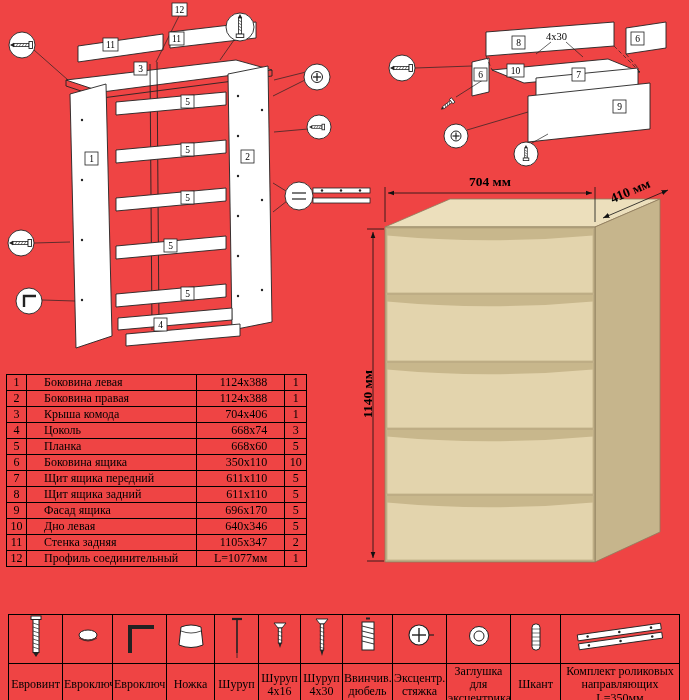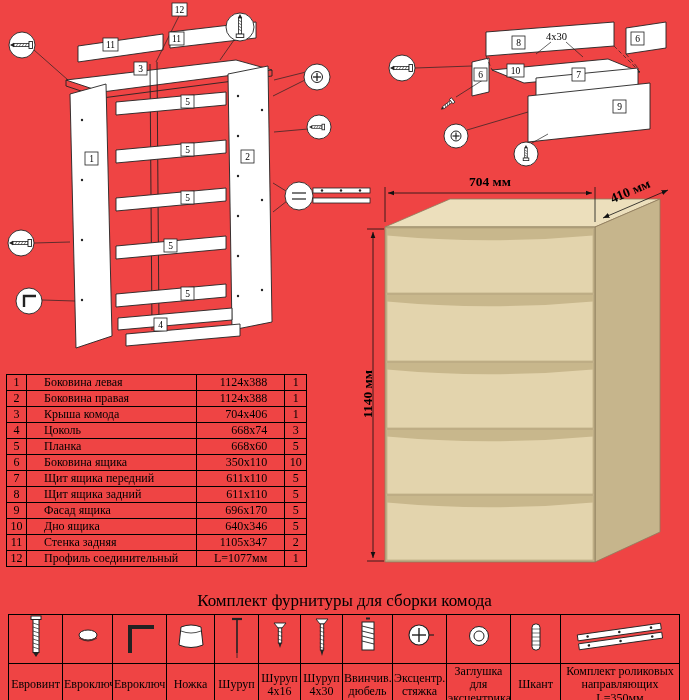--- a/index.html
+++ b/index.html
@@ -345,40 +345,39 @@
           <td class="c-qty">5</td>
         </tr>
       <tr>
           <td class="c-num">9</td>
           <td class="c-name">Фасад ящика</td>
           <td class="c-size">696х170</td>
           <td class="c-qty">5</td>
         </tr>
       <tr>
           <td class="c-num">10</td>
-          <td class="c-name">Дно ящика</td>
+          <td class="c-name">Дно левая</td>
           <td class="c-size">640х346</td>
           <td class="c-qty">5</td>
         </tr>
       <tr>
           <td class="c-num">11</td>
           <td class="c-name">Стенка задняя</td>
           <td class="c-size">1105х347</td>
           <td class="c-qty">2</td>
         </tr>
       <tr>
           <td class="c-num">12</td>
           <td class="c-name">Профиль соединительный</td>
           <td class="c-size">L=1077мм</td>
           <td class="c-qty">1</td>
         </tr>
     </tbody>
   </table>
 
-  <div class="hw-title">Комплект фурнитуры для сборки комода</div>
 
   <table class="hw-table">
     <colgroup>
       <col style="width:54px">
         <col style="width:50px">
         <col style="width:54px">
         <col style="width:48px">
       <col style="width:44px">
         <col style="width:42px">
         <col style="width:42px">

